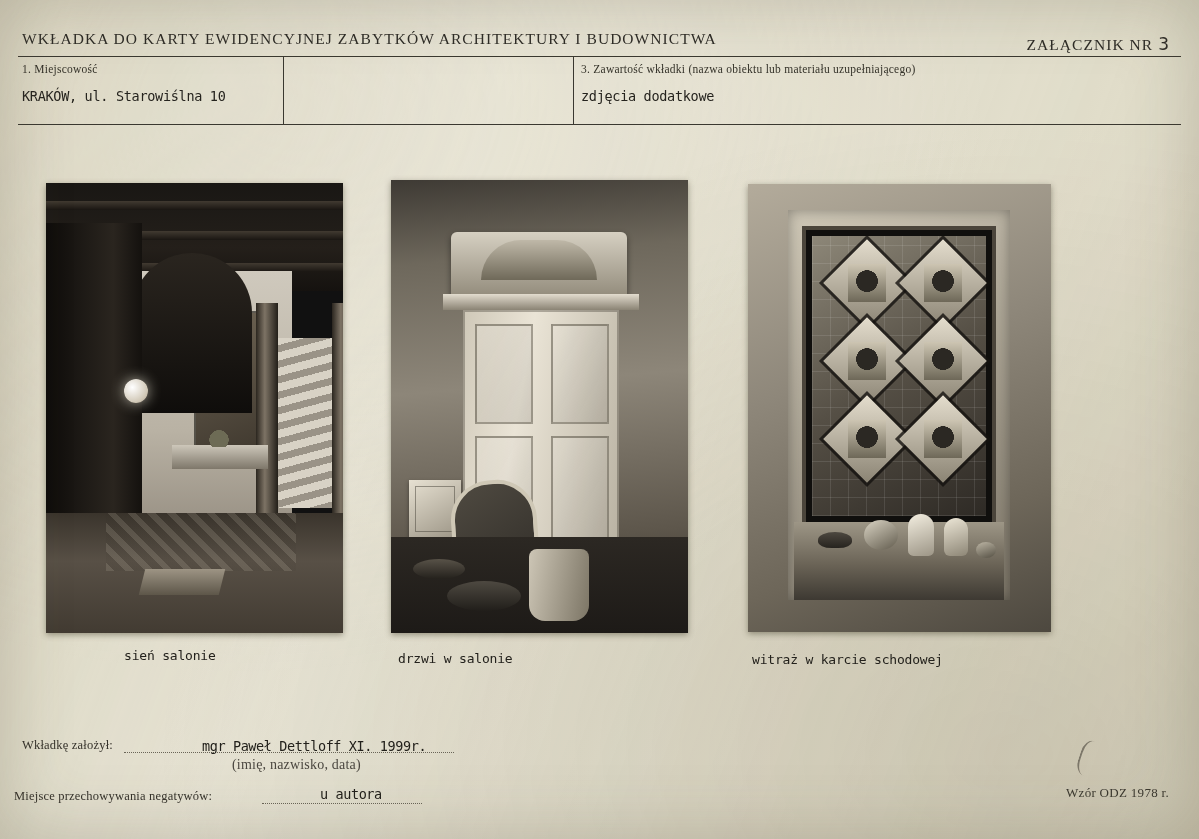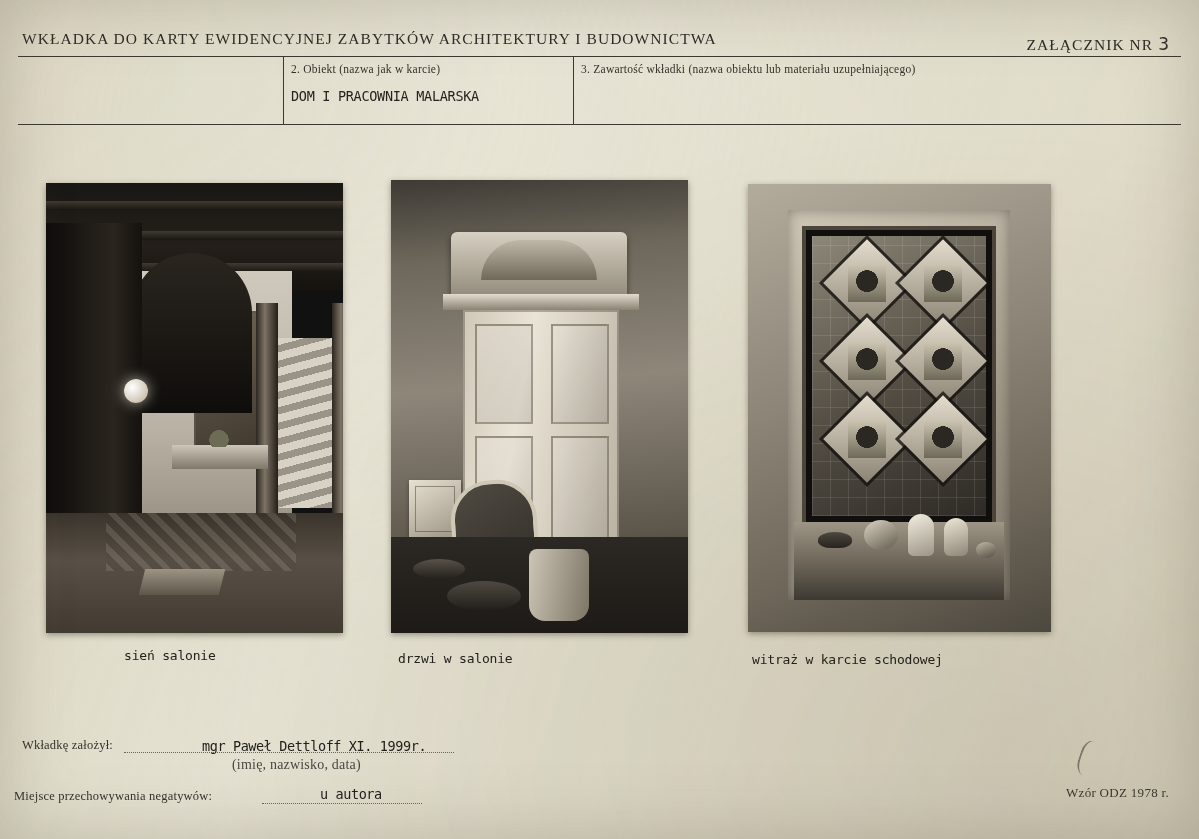--- a/index.html
+++ b/index.html
@@ -386,26 +386,27 @@
   <div class="hdr-annex">
     <span>ZAŁĄCZNIK NR</span>
     <span class="num">3</span>
   </div>
 
   <div class="rule top"></div>
   <div class="rule bottom"></div>
   <div class="vline v1"></div>
   <div class="vline v2"></div>
 
-  <div class="field" id="f2">
-    <div class="lbl">2. Obiekt (nazwa jak w karcie)</div>
-    <div class="val">DOM I PRACOWNIA MALARSKA</div>
+  <div class="field" id="f1">
+    <div class="lbl">1. Miejscowość</div>
+    <div class="val">KRAKÓW, ul. Starowiślna 10</div>
   </div>
   <div class="field" id="f3">
     <div class="lbl">3. Zawartość wkładki (nazwa obiektu lub materiału uzupełniającego)</div>
+    <div class="val">zdjęcia dodatkowe</div>
   </div>
 
   <div class="photo ph1">
     <div class="ph-inner">
       <div class="p1-ceiling"></div>
       <div class="p1-beam" style="top:18px"></div>
       <div class="p1-beam" style="top:48px"></div>
       <div class="p1-beam" style="top:80px"></div>
       <div class="p1-court"></div>
       <div class="p1-stairs"></div>

